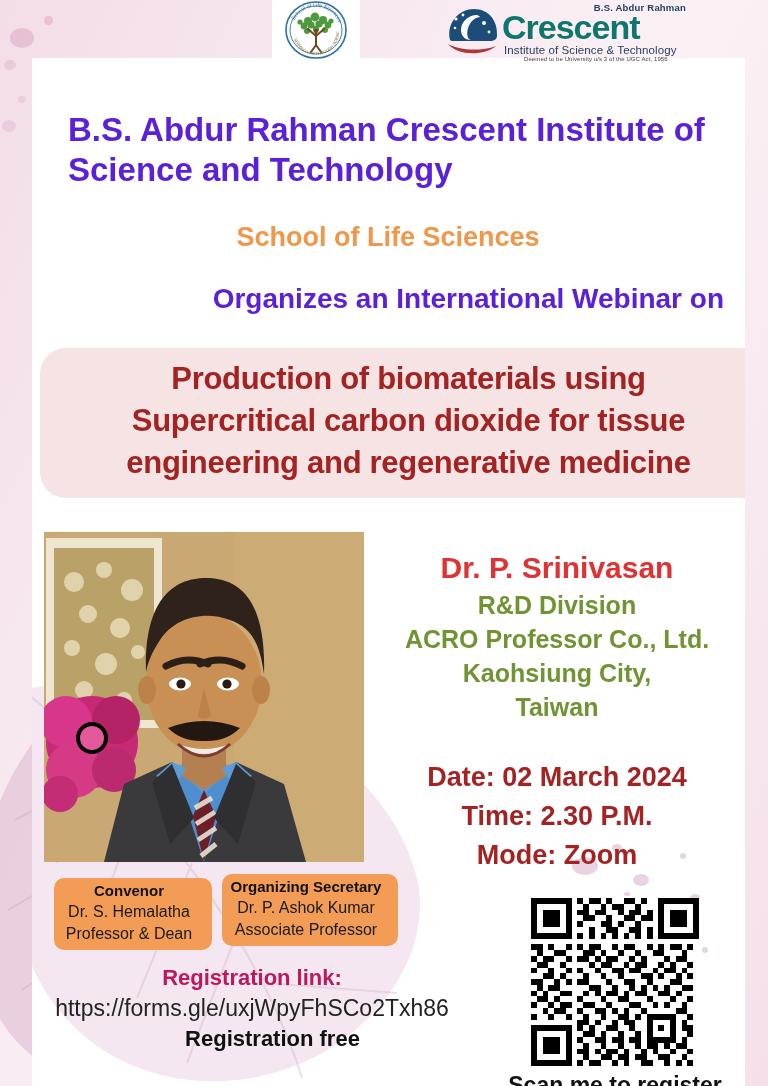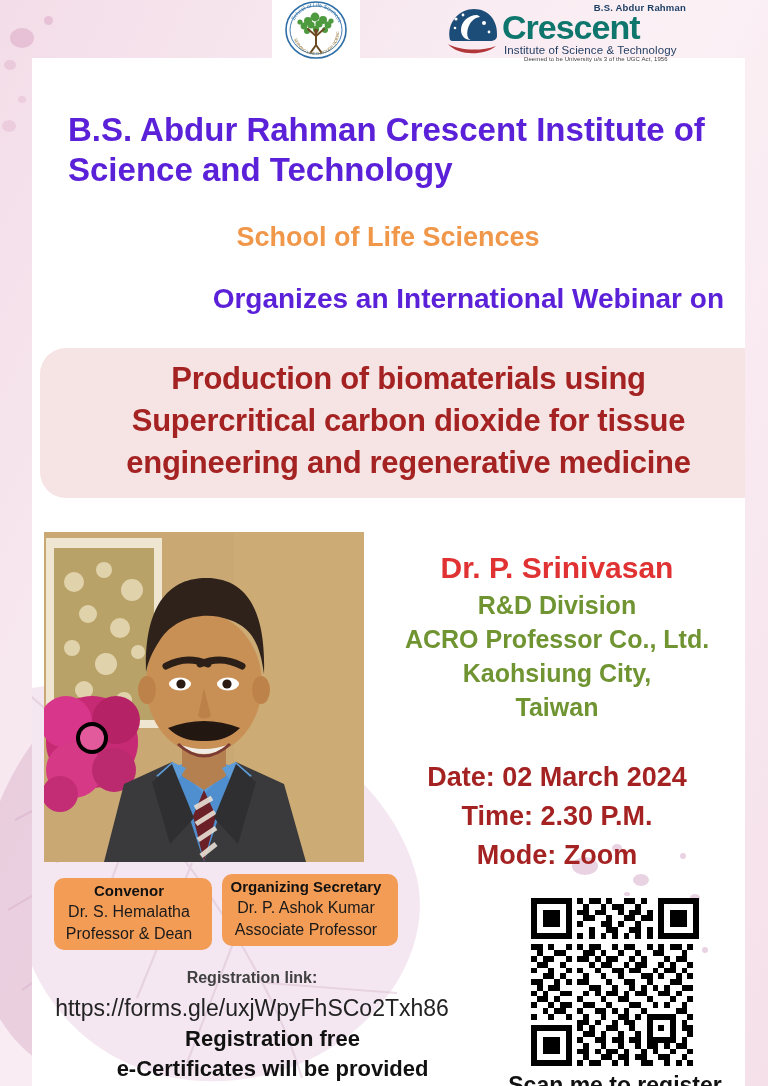--- a/index.html
+++ b/index.html
@@ -140,21 +140,21 @@
   .chip .chip-title{ font-size:15px; font-weight:bold; color:#111; line-height:20px;}
   .chip .chip-l{ font-size:16px; color:#1a1a1a; line-height:22px; }
   #chip-convenor{ left:22px; top:4px; width:158px; }
   #chip-secretary{ left:190px; top:0px; width:176px; }
 
   
   #registration{
     position:absolute; left:0px; top:906px; width:440px; z-index:2;
     text-align:center;
   }
-  .reg-title{ color:#404040; font-size:16px; font-weight:bold; line-height:28px; }
+  .reg-title{ color:#be185d; font-size:22px; font-weight:bold; line-height:28px; }
   .reg-url{ color:#232323; font-size:23px; line-height:32px; }
   .reg-note{ color:#111; font-size:22px; font-weight:bold; line-height:30px;margin-left:41px; }
 
   
   #qr-block{
     position:absolute; left:468px; top:840px; width:230px; z-index:2;
     text-align:center;
   }
   #qr-img{ margin:0 auto; display:block; }
   .qr-caption{ margin-top:6px; font-size:23px; font-weight:bold; color:#111; }
@@ -353,21 +353,20 @@
       <div class="chip-title">Organizing Secretary</div>
       <div class="chip-l">Dr. P. Ashok Kumar</div>
       <div class="chip-l">Associate Professor</div>
     </div>
   </div>
 
   <div id="registration">
     <div class="reg-title">Registration link:</div>
     <div class="reg-url">https://forms.gle/uxjWpyFhSCo2Txh86</div>
     <div class="reg-note">Registration free</div>
-    <div class="reg-note">e-Certificates will be provided</div>
   </div>
 
   <div id="qr-block">
     <svg id="qr-img" width="168" height="168" viewBox="0 0 29 29" shape-rendering="crispEdges">
       <rect width="29" height="29" fill="#ffffff"></rect>
       <g fill="#000000">
 
         <rect x="0" y="0" width="7" height="1"></rect>
           <rect x="0" y="6" width="7" height="1"></rect>
         <rect x="0" y="0" width="1" height="7"></rect>

